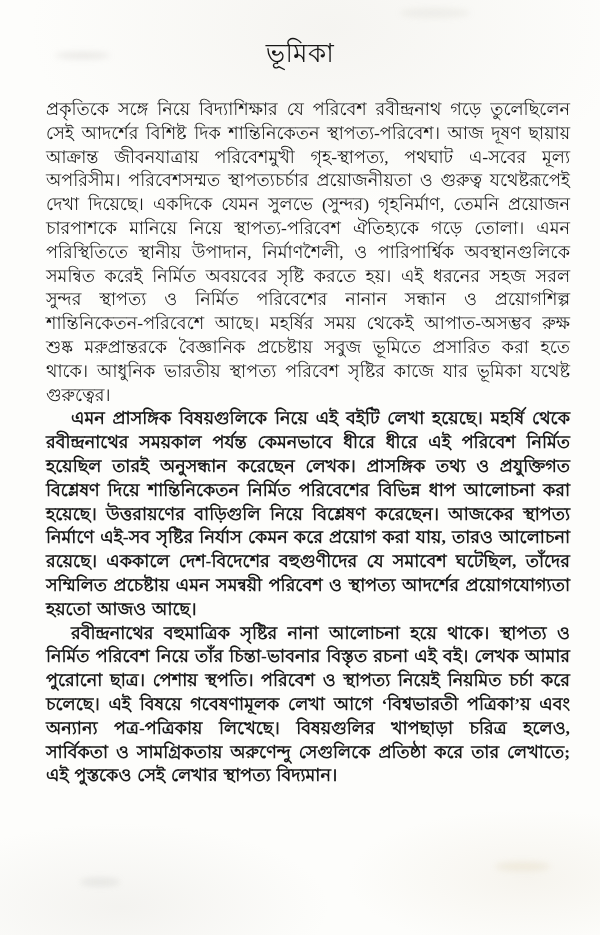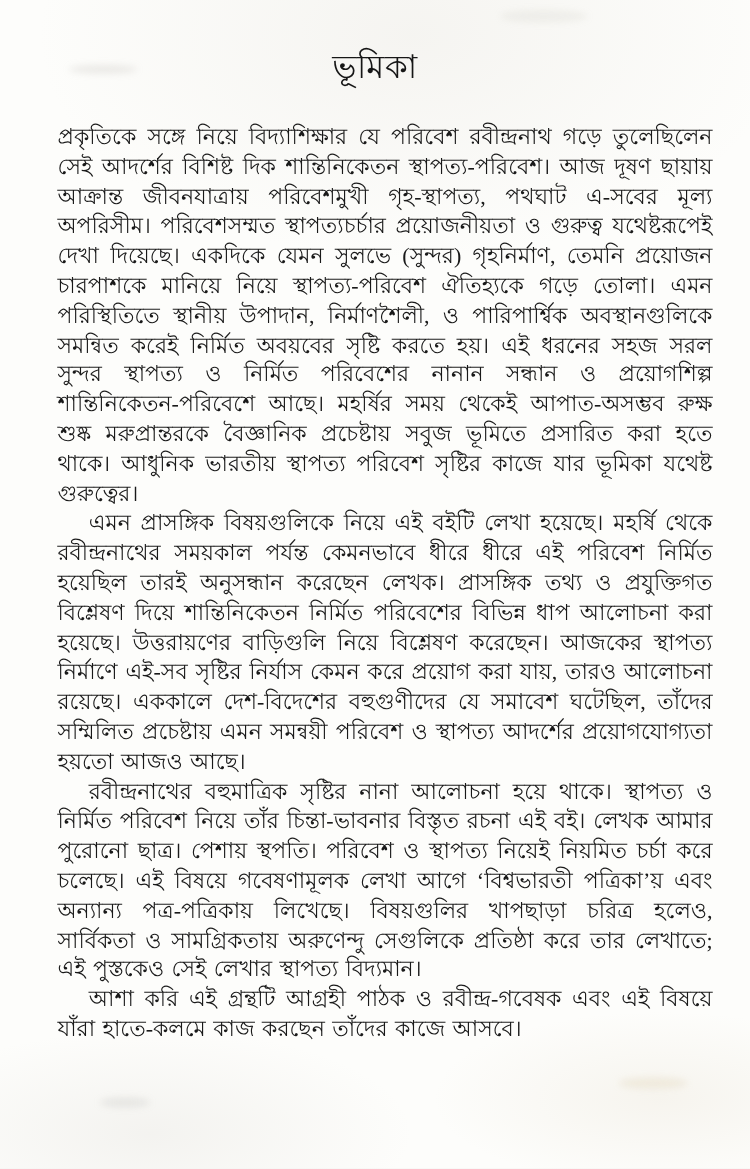--- a/index.html
+++ b/index.html
@@ -48,32 +48,32 @@
   .content p {
     margin: 0;
     text-align: justify;
     font-size: 17.6px;
     line-height: 23.8px;
     word-spacing: 1.5px;
     color: #191919;
   }
   .content p.indent {
     text-indent: 25px;
+    font-weight: bold;
   }
 </style>
 </head>
 <body>
 
 <div class="scan-page">
   <div class="smudge smudge-1"></div>
   <div class="smudge smudge-2"></div>
   <div class="smudge smudge-3"></div>
   <div class="smudge smudge-4"></div>
 
   <h1 class="page-title">ভূমিকা</h1>
 
   <div class="content">
     <p>প্রকৃতিকে সঙ্গে নিয়ে বিদ্যাশিক্ষার যে পরিবেশ রবীন্দ্রনাথ গড়ে তুলেছিলেন সেই আদর্শের বিশিষ্ট দিক শান্তিনিকেতন স্থাপত্য-পরিবেশ। আজ দূষণ ছায়ায় আক্রান্ত জীবনযাত্রায় পরিবেশমুখী গৃহ-স্থাপত্য, পথঘাট এ-সবের মূল্য অপরিসীম। পরিবেশসম্মত স্থাপত্যচর্চার প্রয়োজনীয়তা ও গুরুত্ব যথেষ্টরূপেই দেখা দিয়েছে। একদিকে যেমন সুলভে (সুন্দর) গৃহনির্মাণ, তেমনি প্রয়োজন চারপাশকে মানিয়ে নিয়ে স্থাপত্য-পরিবেশ ঐতিহ্যকে গড়ে তোলা। এমন পরিস্থিতিতে স্থানীয় উপাদান, নির্মাণশৈলী, ও পারিপার্শ্বিক অবস্থানগুলিকে সমন্বিত করেই নির্মিত অবয়বের সৃষ্টি করতে হয়। এই ধরনের সহজ সরল সুন্দর স্থাপত্য ও নির্মিত পরিবেশের নানান সন্ধান ও প্রয়োগশিল্প শান্তিনিকেতন-পরিবেশে আছে। মহর্ষির সময় থেকেই আপাত-অসম্ভব রুক্ষ শুষ্ক মরুপ্রান্তরকে বৈজ্ঞানিক প্রচেষ্টায় সবুজ ভূমিতে প্রসারিত করা হতে থাকে। আধুনিক ভারতীয় স্থাপত্য পরিবেশ সৃষ্টির কাজে যার ভূমিকা যথেষ্ট গুরুত্বের।</p>
     <p class="indent">এমন প্রাসঙ্গিক বিষয়গুলিকে নিয়ে এই বইটি লেখা হয়েছে। মহর্ষি থেকে রবীন্দ্রনাথের সময়কাল পর্যন্ত কেমনভাবে ধীরে ধীরে এই পরিবেশ নির্মিত হয়েছিল তারই অনুসন্ধান করেছেন লেখক। প্রাসঙ্গিক তথ্য ও প্রযুক্তিগত বিশ্লেষণ দিয়ে শান্তিনিকেতন নির্মিত পরিবেশের বিভিন্ন ধাপ আলোচনা করা হয়েছে। উত্তরায়ণের বাড়িগুলি নিয়ে বিশ্লেষণ করেছেন। আজকের স্থাপত্য নির্মাণে এই-সব সৃষ্টির নির্যাস কেমন করে প্রয়োগ করা যায়, তারও আলোচনা রয়েছে। এককালে দেশ-বিদেশের বহুগুণীদের যে সমাবেশ ঘটেছিল, তাঁদের সম্মিলিত প্রচেষ্টায় এমন সমন্বয়ী পরিবেশ ও স্থাপত্য আদর্শের প্রয়োগযোগ্যতা হয়তো আজও আছে।</p>
     <p class="indent">রবীন্দ্রনাথের বহুমাত্রিক সৃষ্টির নানা আলোচনা হয়ে থাকে। স্থাপত্য ও নির্মিত পরিবেশ নিয়ে তাঁর চিন্তা-ভাবনার বিস্তৃত রচনা এই বই। লেখক আমার পুরোনো ছাত্র। পেশায় স্থপতি। পরিবেশ ও স্থাপত্য নিয়েই নিয়মিত চর্চা করে চলেছে। এই বিষয়ে গবেষণামূলক লেখা আগে ‘বিশ্বভারতী পত্রিকা’য় এবং অন্যান্য পত্র-পত্রিকায় লিখেছে। বিষয়গুলির খাপছাড়া চরিত্র হলেও, সার্বিকতা ও সামগ্রিকতায় অরুণেন্দু সেগুলিকে প্রতিষ্ঠা করে তার লেখাতে; এই পুস্তকেও সেই লেখার স্থাপত্য বিদ্যমান।</p>
-    <p class="indent">আশা করি এই গ্রন্থটি আগ্রহী পাঠক ও রবীন্দ্র-গবেষক এবং এই বিষয়ে যাঁরা হাতে-কলমে কাজ করছেন তাঁদের কাজে আসবে।</p>
   </div>
 </div>
 
 </body></html>

